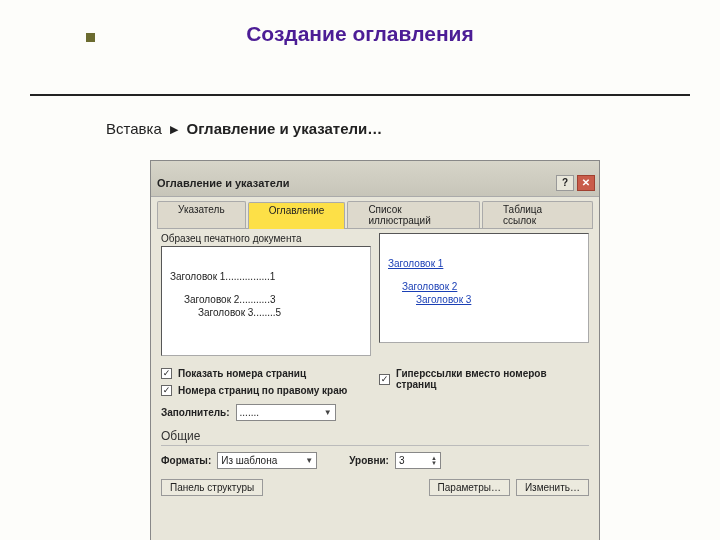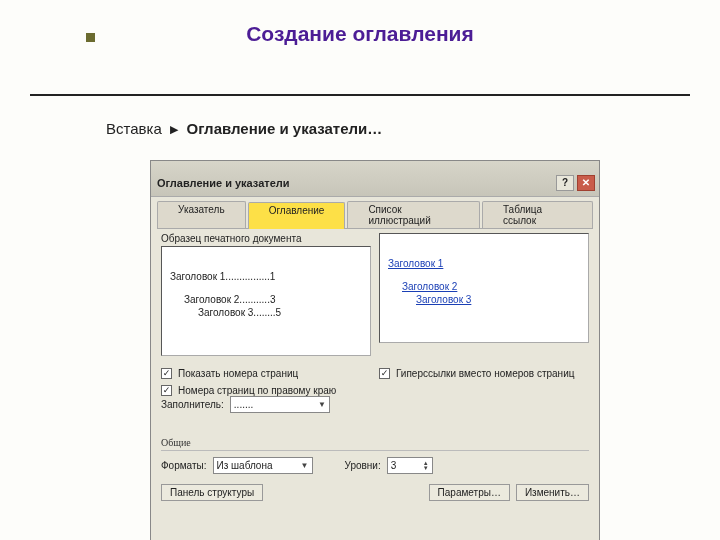--- a/index.html
+++ b/index.html
@@ -137,39 +137,38 @@
   .cb {
     width: 11px; height: 11px;
     border: 1px solid #666;
     background: #fff;
     display: inline-flex;
     align-items: center;
     justify-content: center;
     font-size: 9px;
     line-height: 1;
   }
-  .lbl { font-size: 10px; }
+  .lbl { font-size: 10px; font-weight: bold; }
   .combo, .spin {
     background: #fff;
     border: 1px solid #888;
     height: 17px;
     display: inline-flex;
     align-items: center;
     padding: 0 3px;
     font-size: 10px;
   }
   .combo { width: 100px; justify-content: space-between; }
   .combo .caret { font-size: 8px; color: #444; }
   .spin { width: 46px; justify-content: space-between; }
   .spin .arrows { display: flex; flex-direction: column; font-size: 6px; line-height: 5px; color: #444; }
   .section-title {
-    font-size: 10px;
-    margin-top: 24px;
+    font-size: 12px;
+    margin-top: 8px;
     color: #333;
-    font-family: Liberation Serif, serif;
   }
   .hr {
     border-top: 1px solid #bbb;
     margin: 2px 0 6px 0;
   }
   .btn {
     border: 1px solid #999;
     background: #eceade;
     padding: 2px 8px;
     font-size: 10px;
@@ -186,21 +185,21 @@
     border-top: 2px solid #0f766e;
     background: #8b5cf6;
     margin-top: 44px;
   }
   .two-col {
     display: flex;
     gap: 8px;
     margin-top: 6px;
   }
   .col { flex: 1; }
-  .fill-row { display:flex; align-items:center; gap:6px; }
+  .fill-row { display:flex; align-items:center; gap:6px; margin-top:8px; }
   .fmt-row { display:flex; align-items:center; gap:6px; }
   .midbtns { display:flex; gap:6px; justify-content:flex-end; margin-top:10px; }
 </style>
 </head>
 <body>
 
 <div class="bullet"></div>
 <div class="title">Создание оглавления</div>
 <div class="rule"></div>
 

